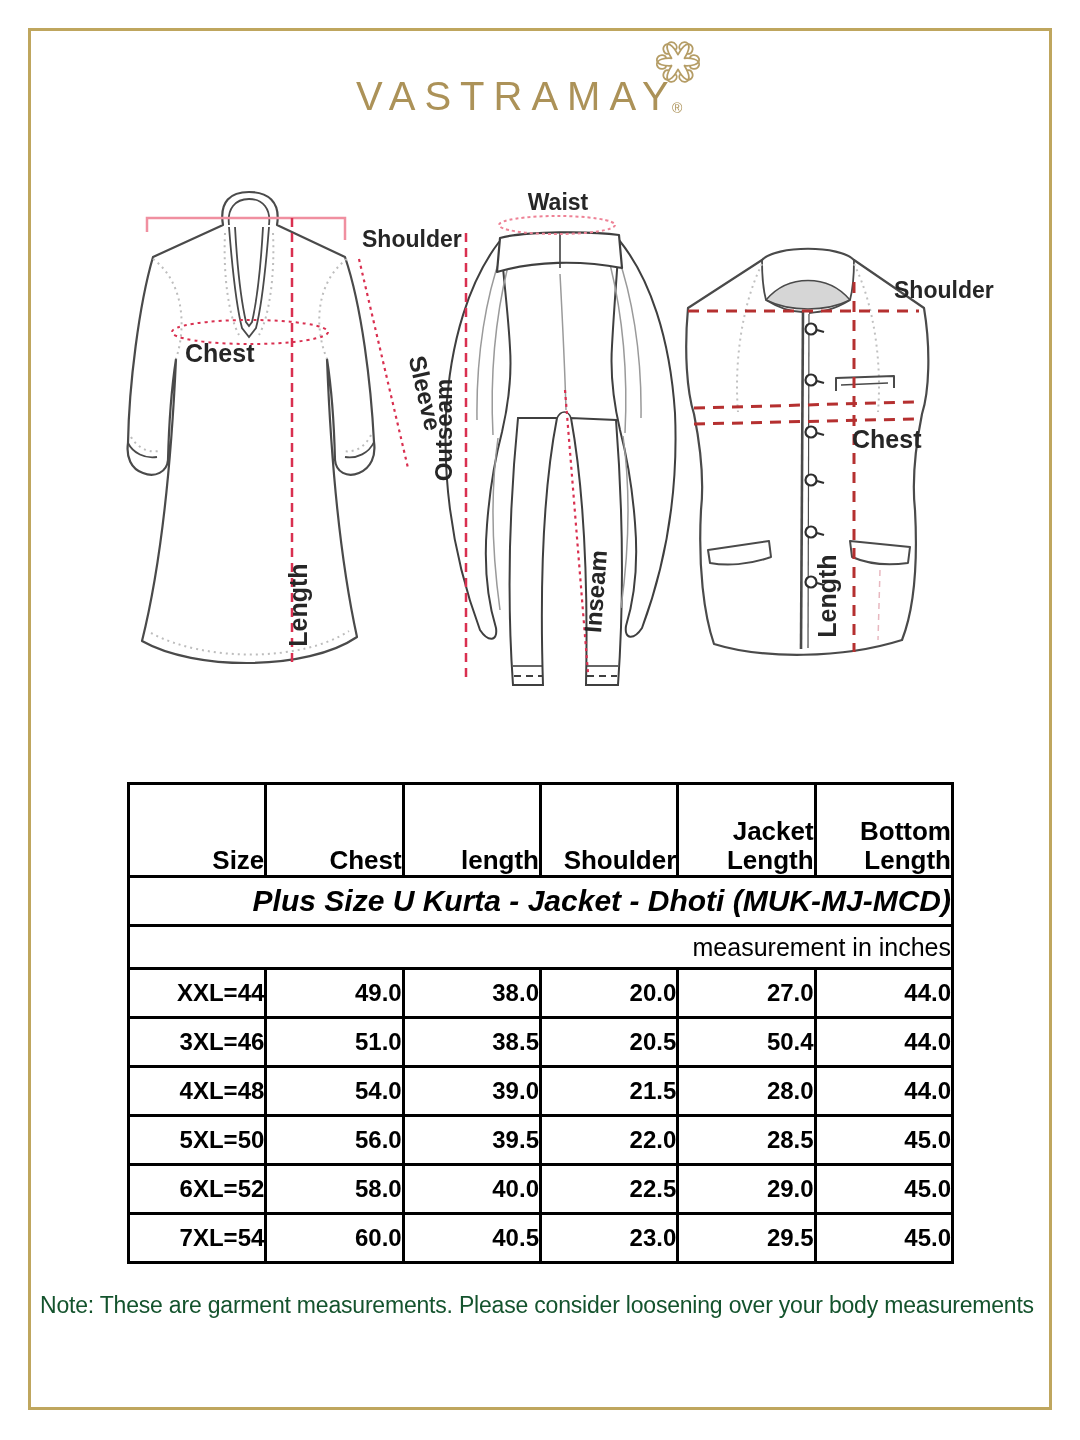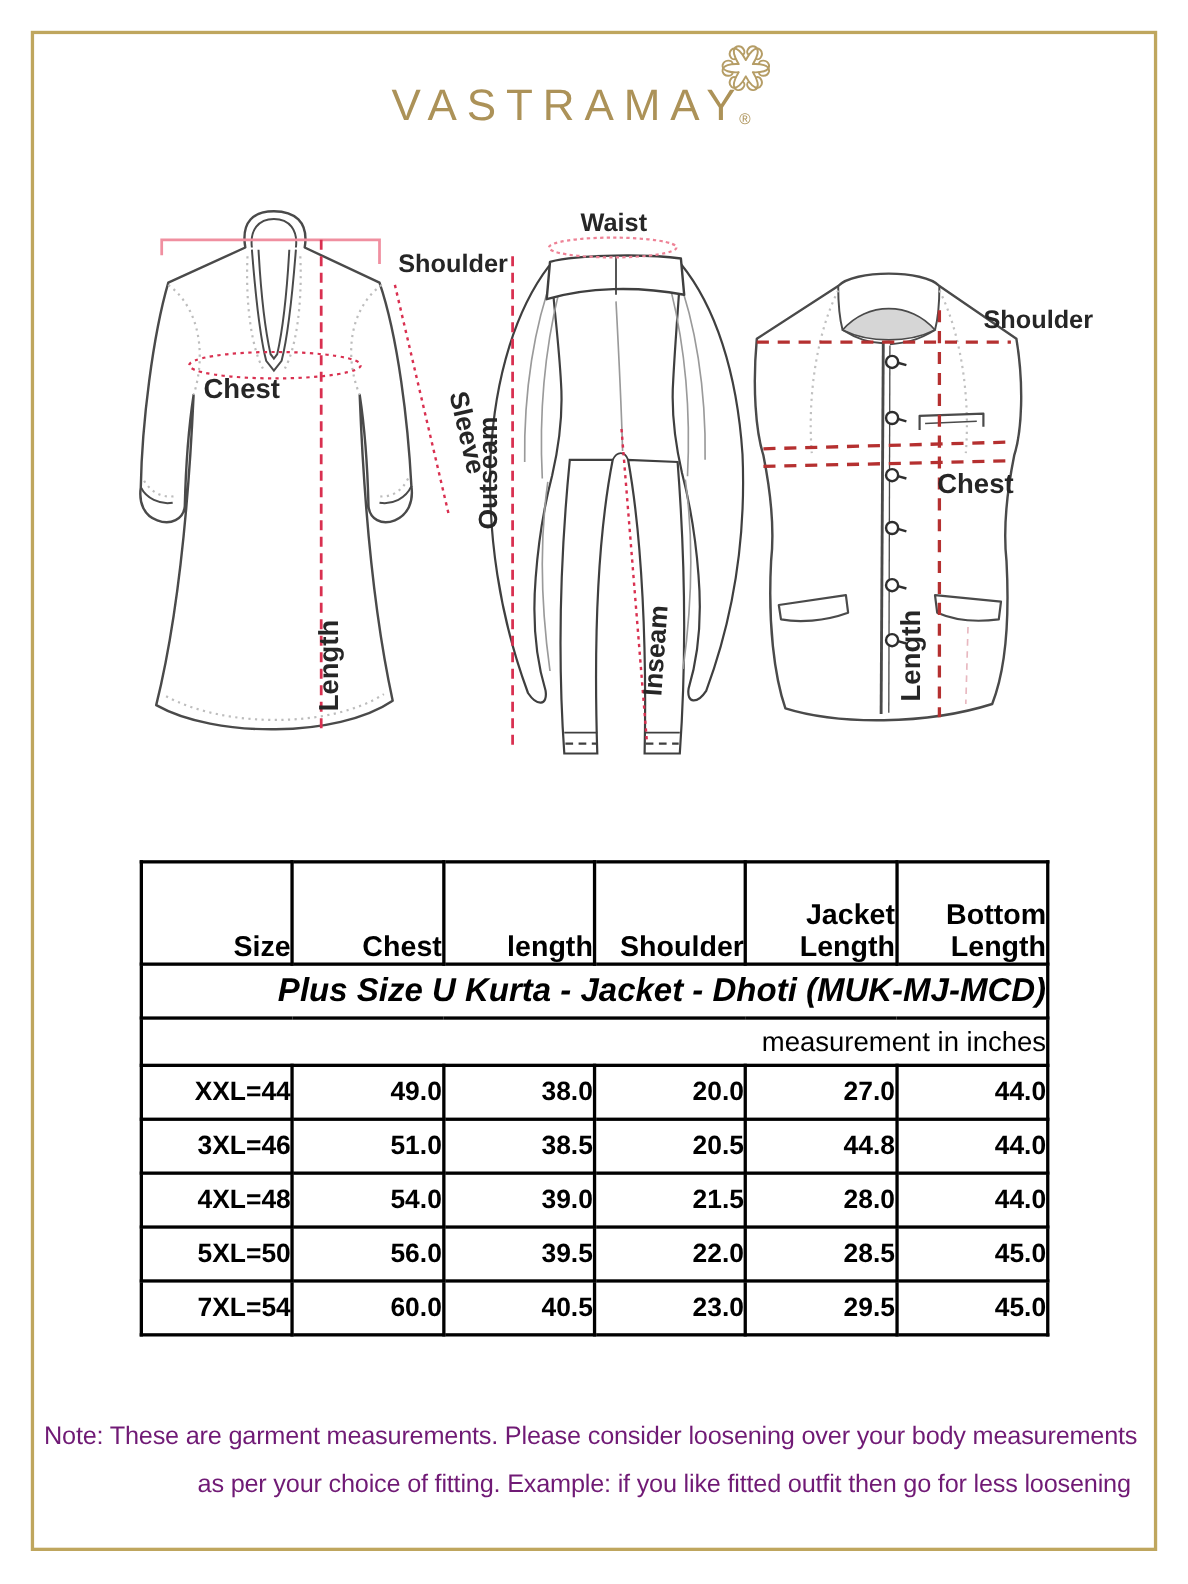--- a/index.html
+++ b/index.html
@@ -31,21 +31,21 @@
     border:3px solid #000;text-align:right;color:#000;padding:0;
     font-family:"Liberation Sans",sans-serif;
   }
   tr.title-row td{font-size:30px;font-weight:700;height:46px;font-style:italic;}
   tr.sub-row td{font-size:25px;font-weight:400;height:40px;}
   thead th{font-size:26px;font-weight:700;height:90px;vertical-align:bottom;padding-bottom:7px;line-height:1.12;}
   tbody td{font-size:24px;font-weight:700;height:46px;}
   
   .note{
     position:absolute;left:40px;right:52px;top:1284px;
-    text-align:right;color:#701a75;font-size:23px;line-height:43px;
+    text-align:right;color:#14532d;font-size:23px;line-height:43px;
     letter-spacing:-0.2px;
   }
   .note div{white-space:nowrap;}
 </style>
 </head>
 <body>
 
 <div class="frame"></div>
 
 <div class="wordmark">VASTRAMAY</div>
@@ -228,47 +228,54 @@
         <td>38.0</td>
         <td>20.0</td>
         <td>27.0</td>
         <td>44.0</td>
       </tr>
       <tr>
         <td>3XL=46</td>
         <td>51.0</td>
         <td>38.5</td>
         <td>20.5</td>
-        <td>44.8</td>
+        <td>50.4</td>
         <td>44.0</td>
       </tr>
       <tr>
         <td>4XL=48</td>
         <td>54.0</td>
         <td>39.0</td>
         <td>21.5</td>
         <td>28.0</td>
         <td>44.0</td>
       </tr>
       <tr>
         <td>5XL=50</td>
         <td>56.0</td>
         <td>39.5</td>
         <td>22.0</td>
         <td>28.5</td>
         <td>45.0</td>
       </tr>
       <tr>
+        <td>6XL=52</td>
+        <td>58.0</td>
+        <td>40.0</td>
+        <td>22.5</td>
+        <td>29.0</td>
+        <td>45.0</td>
+      </tr>
+      <tr>
         <td>7XL=54</td>
         <td>60.0</td>
         <td>40.5</td>
         <td>23.0</td>
         <td>29.5</td>
         <td>45.0</td>
       </tr>
     </tbody>
   </table>
 </div>
 
 <div class="note">
   <div>Note: These are garment measurements. Please consider loosening over your body measurements</div>
-  <div>as per your choice of fitting. Example: if you like fitted outfit then go for less loosening</div>
 </div>
 
 </body></html>

